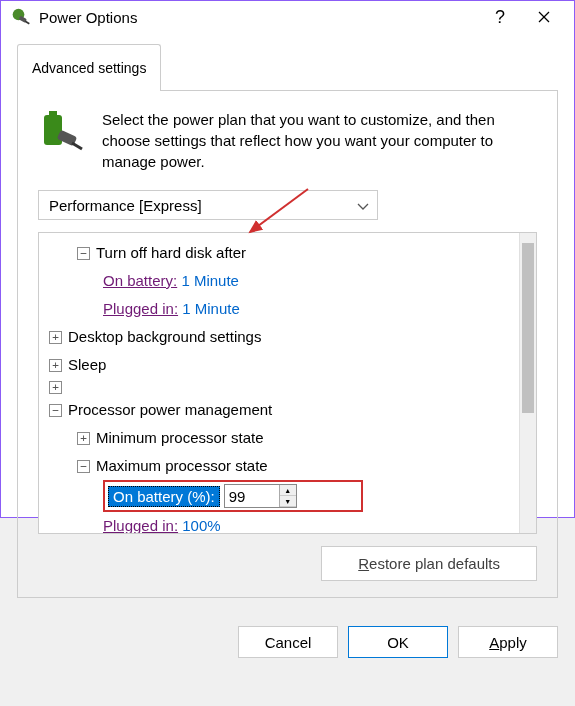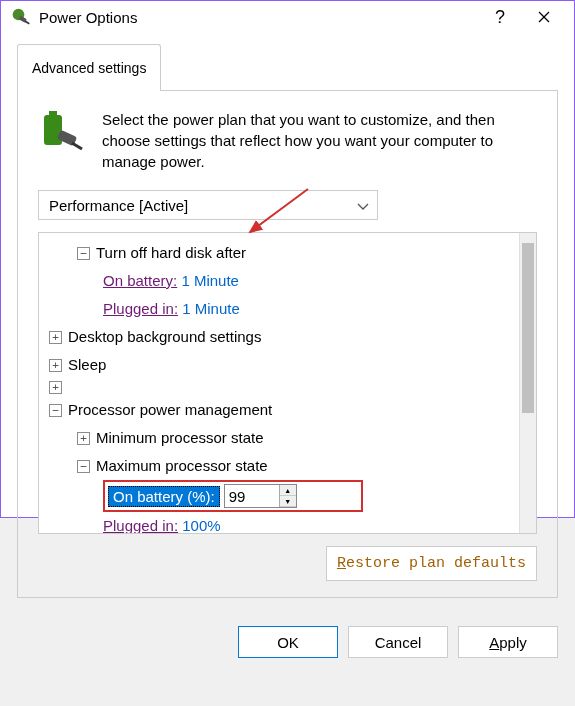--- a/index.html
+++ b/index.html
@@ -202,26 +202,25 @@
       cursor: pointer;
       background: #efefef;
       border-bottom: 1px solid #ccc;
     }
     .restore-row {
       display: flex;
       justify-content: flex-end;
     }
     .restore-btn {
       font-size: 15px;
-      padding: 8px 10px;
-      border: 1px solid #ccc;
-      background: #fff;
-      cursor: pointer;
-      color: #a16207;
-      font-family: Liberation Mono, monospace;
+      padding: 8px 36px;
+      border: 1px solid #ccc;
+      background: #fff;
+      cursor: pointer;
+      color: #404040;
     }
     .restore-btn .underline { text-decoration: underline; }
     .button-bar {
       display: flex;
       justify-content: flex-end;
       gap: 10px;
       padding: 12px 16px 16px 16px;
     }
     .dlg-btn {
       width: 100px;
@@ -276,21 +275,21 @@
             <rect x="6" y="6" width="18" height="30" rx="3" fill="#3a8a1a"></rect>
             <rect x="11" y="2" width="8" height="5" fill="#3a8a1a"></rect>
             <rect x="20" y="24" width="18" height="10" rx="3" fill="#555" transform="rotate(25 29 29)"></rect>
             <line x1="34" y1="34" x2="44" y2="40" stroke="#333" stroke-width="3"></line>
           </svg>
         </span>
         <div class="intro-text">Select the power plan that you want to customize, and then choose settings that reflect how you want your computer to manage power.</div>
       </div>
 
       <div class="plan-dropdown">
-        <span class="plan-dropdown-text">Performance [Active]</span>
+        <span class="plan-dropdown-text">Performance [Express]</span>
         <span>
           <svg width="12" height="8" viewBox="0 0 12 8">
               <polyline points="1,1 6,6 11,1" fill="none" stroke="#555" stroke-width="1.3"></polyline>
             </svg>
         </span>
       </div>
 
       <div class="tree-container">
         <div class="tree-content">
 
@@ -353,22 +352,22 @@
         </div>
       </div>
 
       <div class="restore-row">
         <button class="restore-btn"><span class="underline">R</span><span>estore plan defaults</span></button>
       </div>
     </div>
   </div>
 
   <div class="button-bar">
+    <button class="dlg-btn">Cancel</button>
     <button class="dlg-btn default">OK</button>
-    <button class="dlg-btn">Cancel</button>
     <button class="dlg-btn"><span class="underline">A</span><span>pply</span></button>
   </div>
 
   <svg class="arrow-annotation" width="70" height="55">
     <defs>
       <marker id="arrowhead" markerWidth="8" markerHeight="8" refX="6" refY="3" orient="auto">
         <polygon points="0 0, 7 3, 0 6" fill="#d03030"></polygon>
       </marker>
     </defs>
     <line x1="63" y1="5" x2="5" y2="48" stroke="#d03030" stroke-width="2" marker-end="url(#arrowhead)"></line>

